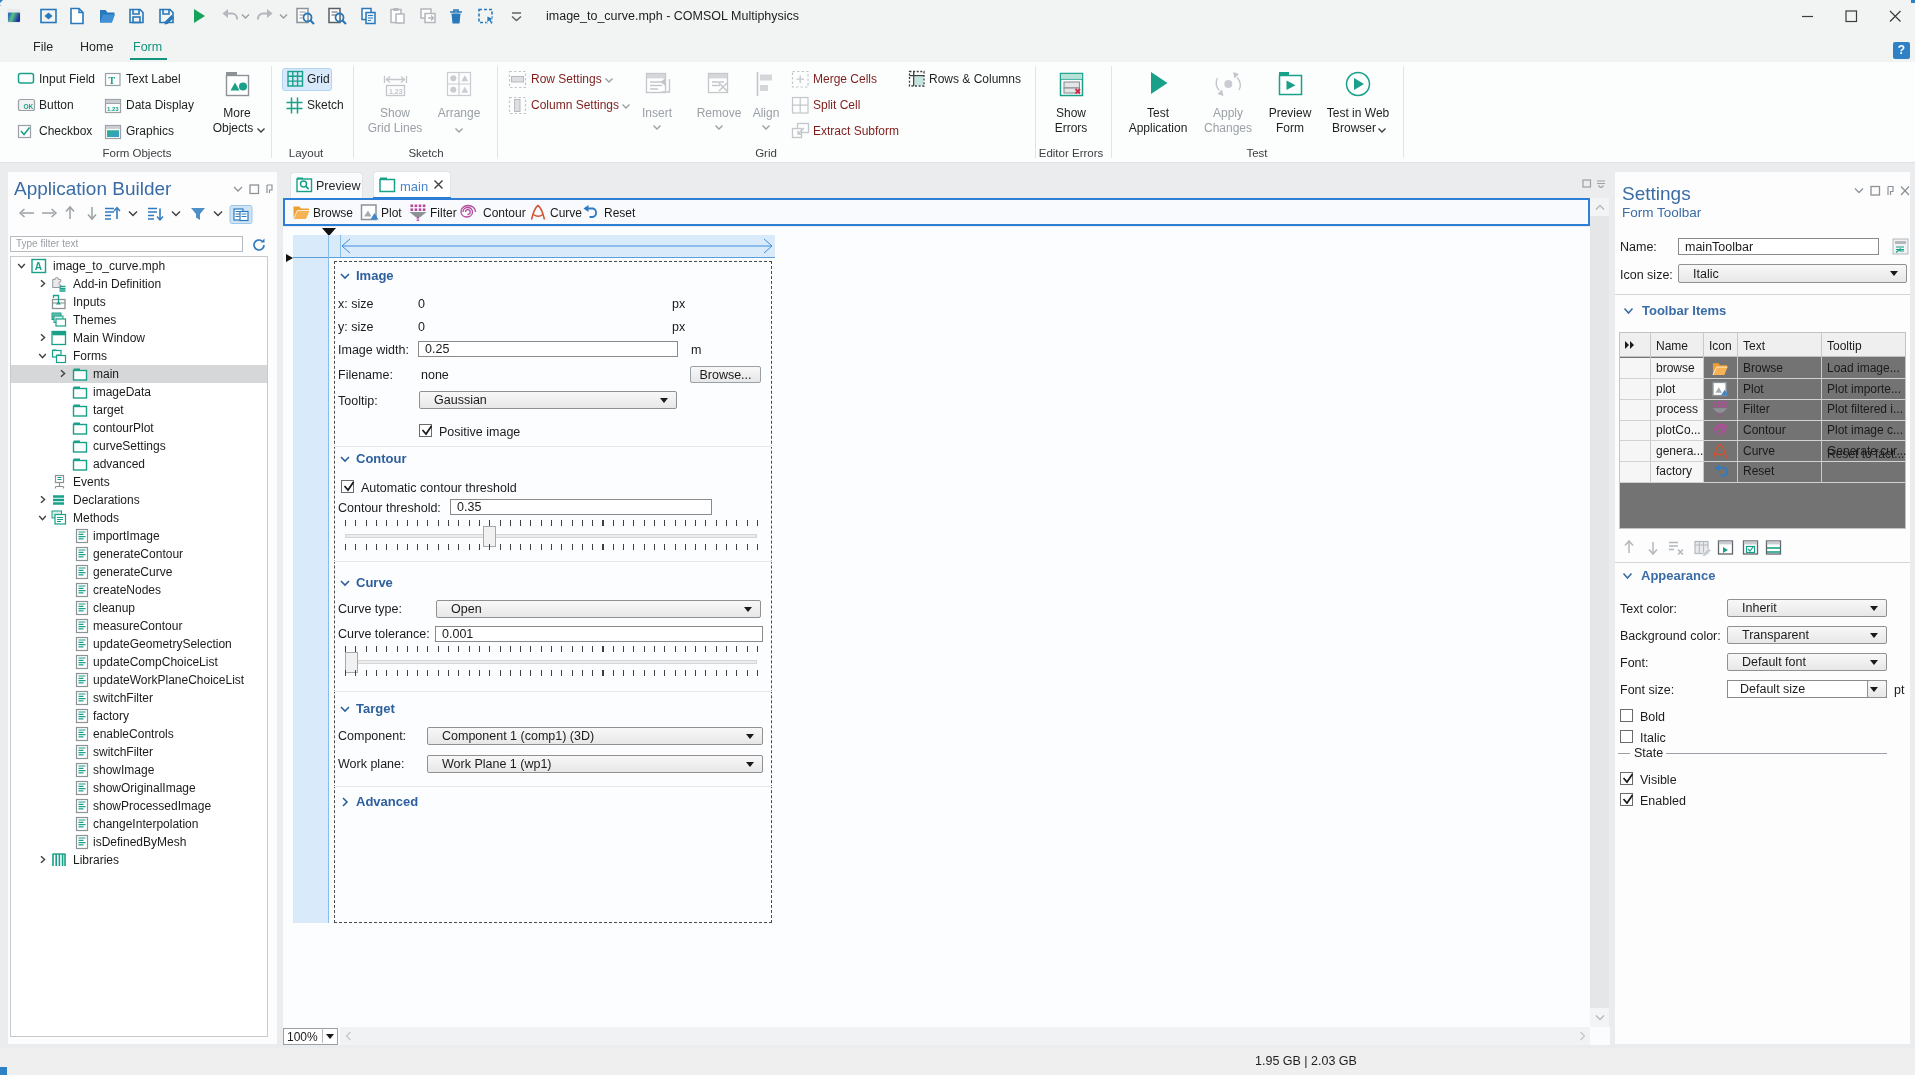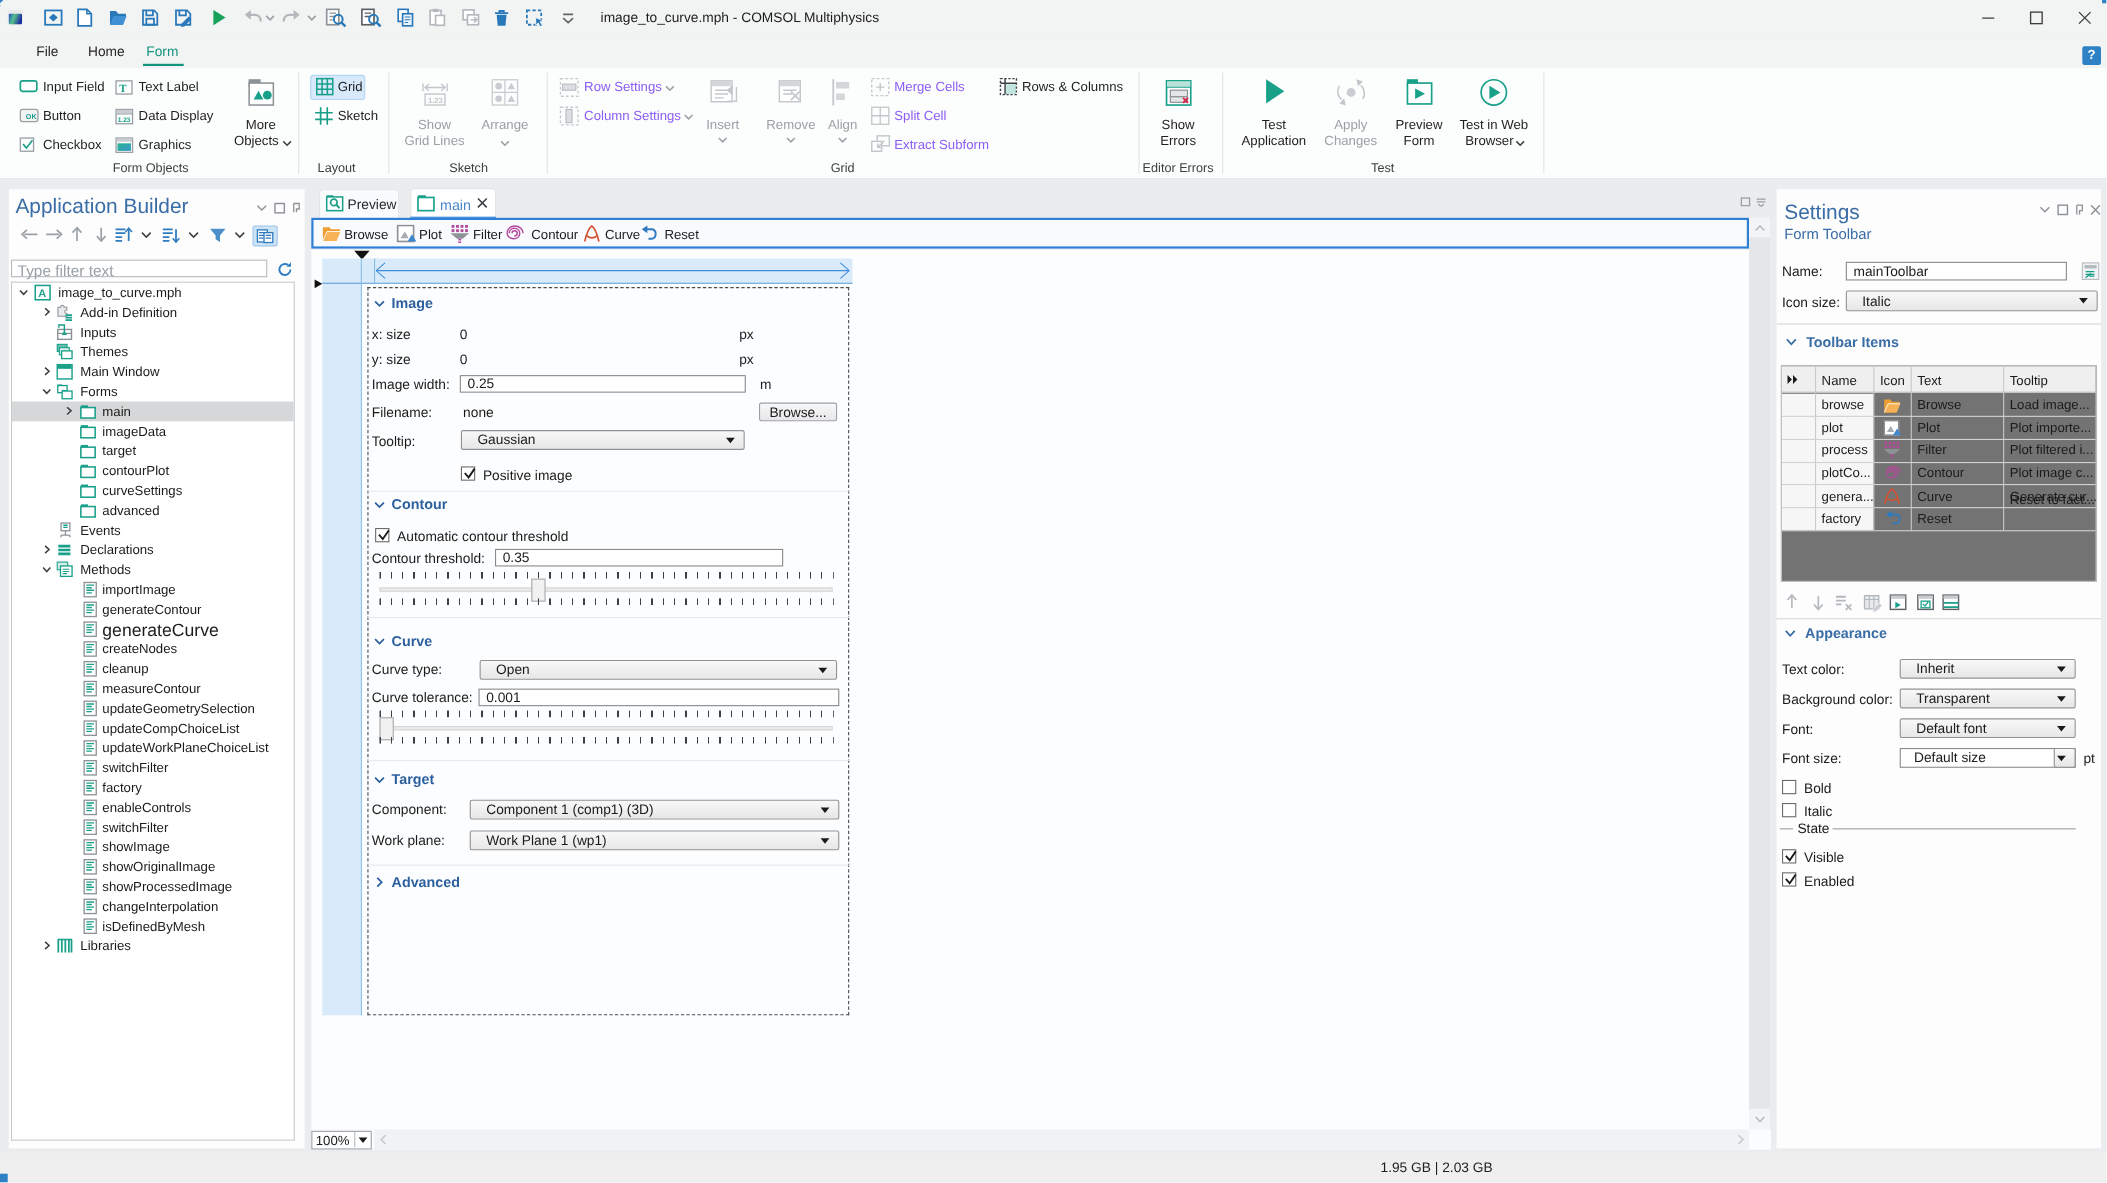--- a/index.html
+++ b/index.html
@@ -9,21 +9,21 @@
 .combo .tx{position:absolute;left:14px;top:50%;transform:translateY(-50%)}
 .combo .ar{position:absolute;right:8px;top:50%;margin-top:-2.5px;width:0;height:0;border-left:4.5px solid transparent;border-right:4.5px solid transparent;border-top:5.5px solid #1a1a1a}
 .inp{position:absolute;background:#fff;border:1px solid #8a8a8a;font-size:12.5px}
 .inp .tx{position:absolute;left:6px;top:50%;transform:translateY(-50%)}
 .chk{position:absolute;width:13px;height:13px;background:#fff;border:1px solid #6b6b6b}
 .chk svg{position:absolute;left:-1px;top:-3px}
 .sech{position:absolute;font-size:13px;font-weight:bold;color:#2c5f9e;white-space:nowrap}
 .vsep{position:absolute;width:1px;background:#e1e3e5;top:66px;height:92px}
 .glbl{position:absolute;font-size:11.5px;color:#3c4043;top:85px;white-space:nowrap;transform:translateX(-50%)}
 .rbtxt{position:absolute;font-size:12px;color:#1f1f1f;white-space:nowrap}
-.rbtxtg{position:absolute;font-size:12px;color:#8b5cf6;white-space:nowrap}
+.rbtxtg{position:absolute;font-size:12px;color:#7f1d1d;white-space:nowrap}
 .bigt{position:absolute;font-size:12px;white-space:nowrap;text-align:center;transform:translateX(-50%)}
 .hdrln{position:absolute;height:1px;background:#d4d6d8}
 </style></head>
 <body>
 
 <div class="abs" style="left:0;top:0;width:1915px;height:33px;background:#f2f3f3"></div>
 <div class="abs" id="qat" style="left:0;top:0;width:800px;height:33px">
 <svg width="540" height="33" viewBox="0 0 540 33">
 
 <rect x="7" y="9" width="14" height="14" rx="2" fill="#e8e9ea"></rect>
@@ -425,21 +425,21 @@
 <path d="M183 6 h14 l-5 6 v6 l-4 -2.5 v-3.5 z" fill="#4d8fc9" stroke="none"></path>
 <path d="M206 9.5 l4 4 4 -4" fill="none" stroke="#3c4043" stroke-width="1.4"></path>
 <rect x="222" y="3.5" width="22" height="18" fill="#cde4f6" stroke="#9fc6e8" rx="2"></rect>
 <rect x="226" y="7" width="9" height="11" fill="#fff" stroke="#2f7bc0" stroke-width="1.2"></rect>
 <path d="M227.5 9.5 h6 M227.5 12 h6 M227.5 14.5 h4" stroke="#2f7bc0" stroke-width="1"></path>
 <rect x="232" y="9.5" width="8" height="9" fill="#fff" stroke="#2f7bc0" stroke-width="1.2"></rect>
 <path d="M233.5 12 h5 M233.5 14.5 h5" stroke="#2f7bc0" stroke-width="1"></path>
 </svg>
 
 <div class="abs" style="left:2px;top:64px;width:233px;height:16px;background:#fff;border:1px solid #b7bbbf"></div>
-<div class="abs" style="left:8px;top:66px;font-size:14px;color:#9aa0a5">Type filter text</div>
+<div class="abs" style="left:8px;top:66px;font-size:10px;color:#9aa0a5">Type filter text</div>
 <svg class="abs" style="left:243px;top:65px" width="16" height="16" viewBox="0 0 16 16">
 <path d="M13 8 a5 5 0 1 1 -2 -4" fill="none" stroke="#2f7bc0" stroke-width="1.7"></path>
 <path d="M13.5 1.5 v4 h-4 z" fill="#2f7bc0"></path>
 </svg>
 
 <div class="abs" style="left:2px;top:84px;width:258px;height:781px;background:#fff;border:1px solid #c6cacd" id="treebox">
 <svg class="abs" style="left:6px;top:4px" width="9" height="9">
         <use href="#i-chevd"></use>
       </svg>
 <svg class="abs" style="left:20px;top:1px" width="16" height="16">
@@ -525,21 +525,21 @@
         <use href="#i-method"></use>
       </svg>
 <div class="abs" style="left:82px;top:272px;font-size:12px;white-space:nowrap">importImage</div>
 <svg class="abs" style="left:63px;top:289px" width="16" height="16">
         <use href="#i-method"></use>
       </svg>
 <div class="abs" style="left:82px;top:290px;font-size:12px;white-space:nowrap">generateContour</div>
 <svg class="abs" style="left:63px;top:307px" width="16" height="16">
         <use href="#i-method"></use>
       </svg>
-<div class="abs" style="left:82px;top:308px;font-size:16px;white-space:nowrap">generateCurve</div>
+<div class="abs" style="left:82px;top:308px;font-size:12px;white-space:nowrap">generateCurve</div>
 <svg class="abs" style="left:63px;top:325px" width="16" height="16">
         <use href="#i-method"></use>
       </svg>
 <div class="abs" style="left:82px;top:326px;font-size:12px;white-space:nowrap">createNodes</div>
 <svg class="abs" style="left:63px;top:343px" width="16" height="16">
         <use href="#i-method"></use>
       </svg>
 <div class="abs" style="left:82px;top:344px;font-size:12px;white-space:nowrap">cleanup</div>
 <svg class="abs" style="left:63px;top:361px" width="16" height="16">
         <use href="#i-method"></use>

